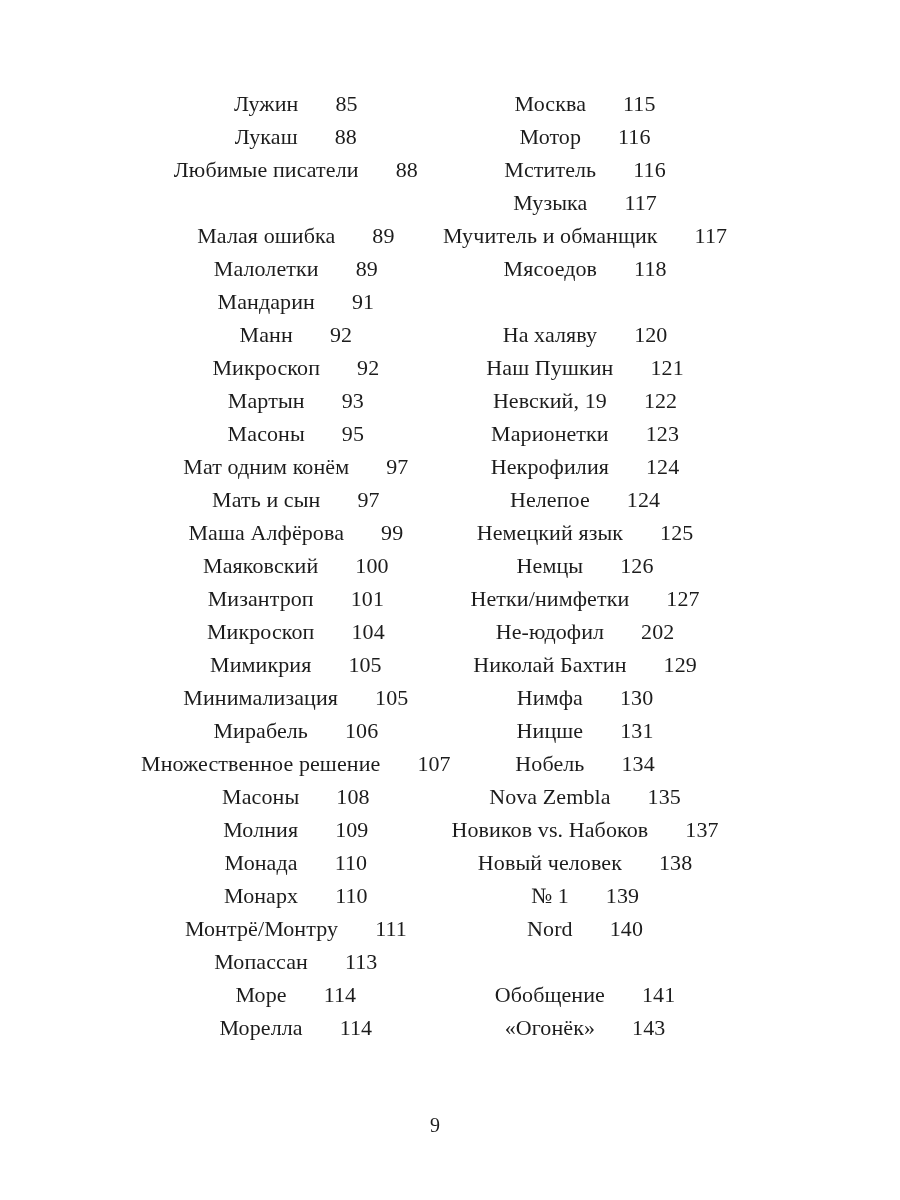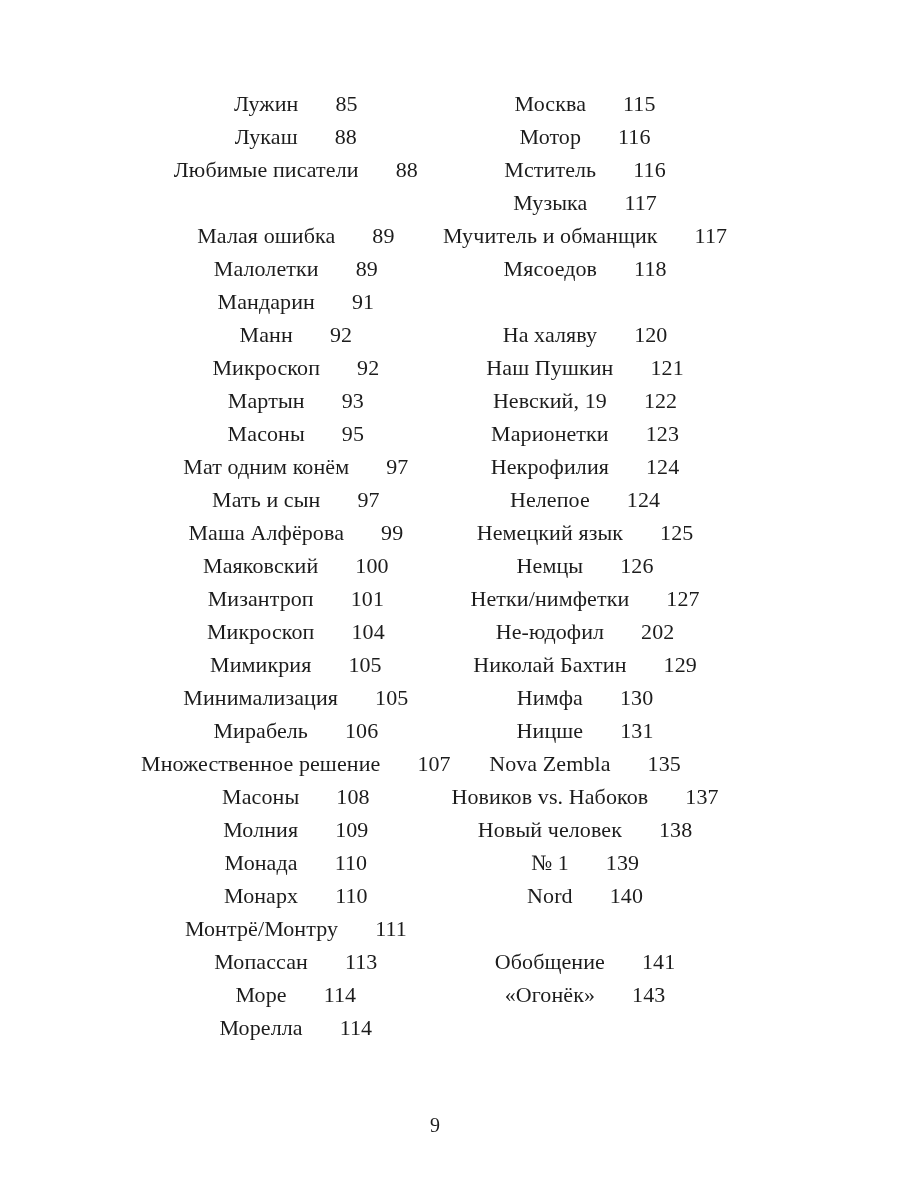--- a/index.html
+++ b/index.html
@@ -92,20 +92,21 @@
     <div class="entry"><span class="term">Марионетки</span><span class="pagenum">123</span></div>
     <div class="entry"><span class="term">Некрофилия</span><span class="pagenum">124</span></div>
     <div class="entry"><span class="term">Нелепое</span><span class="pagenum">124</span></div>
     <div class="entry"><span class="term">Немецкий язык</span><span class="pagenum">125</span></div>
     <div class="entry"><span class="term">Немцы</span><span class="pagenum">126</span></div>
     <div class="entry"><span class="term">Нетки/нимфетки</span><span class="pagenum">127</span></div>
     <div class="entry"><span class="term">Не-юдофил</span><span class="pagenum">202</span></div>
     <div class="entry"><span class="term">Николай Бахтин</span><span class="pagenum">129</span></div>
     <div class="entry"><span class="term">Нимфа</span><span class="pagenum">130</span></div>
     <div class="entry"><span class="term">Ницше</span><span class="pagenum">131</span></div>
+    <div class="entry"><span class="term">Нобель</span><span class="pagenum">134</span></div>
     <div class="entry"><span class="term">Nova Zembla</span><span class="pagenum">135</span></div>
     <div class="entry"><span class="term">Новиков vs. Набоков</span><span class="pagenum">137</span></div>
     <div class="entry"><span class="term">Новый человек</span><span class="pagenum">138</span></div>
     <div class="entry"><span class="term">№ 1</span><span class="pagenum">139</span></div>
     <div class="entry"><span class="term">Nord</span><span class="pagenum">140</span></div>
     <div class="entry"></div>
     <div class="entry"><span class="term">Обобщение</span><span class="pagenum">141</span></div>
     <div class="entry"><span class="term">«Огонёк»</span><span class="pagenum">143</span></div>
   </div>
 

